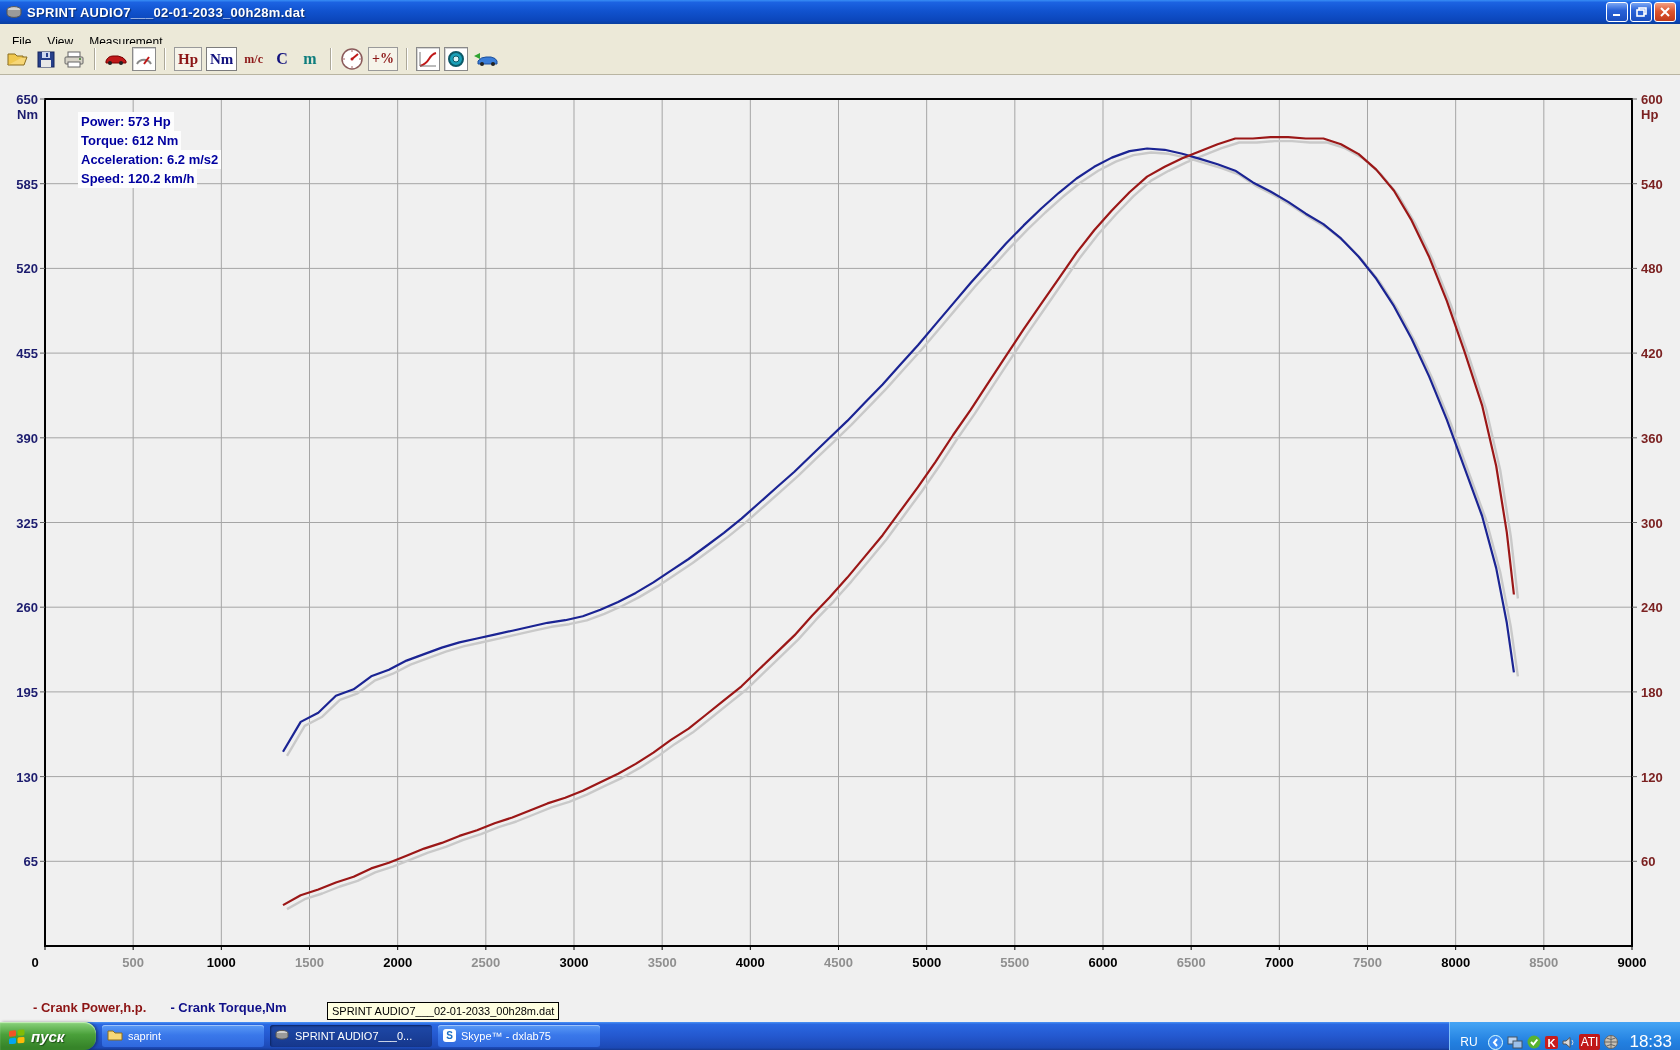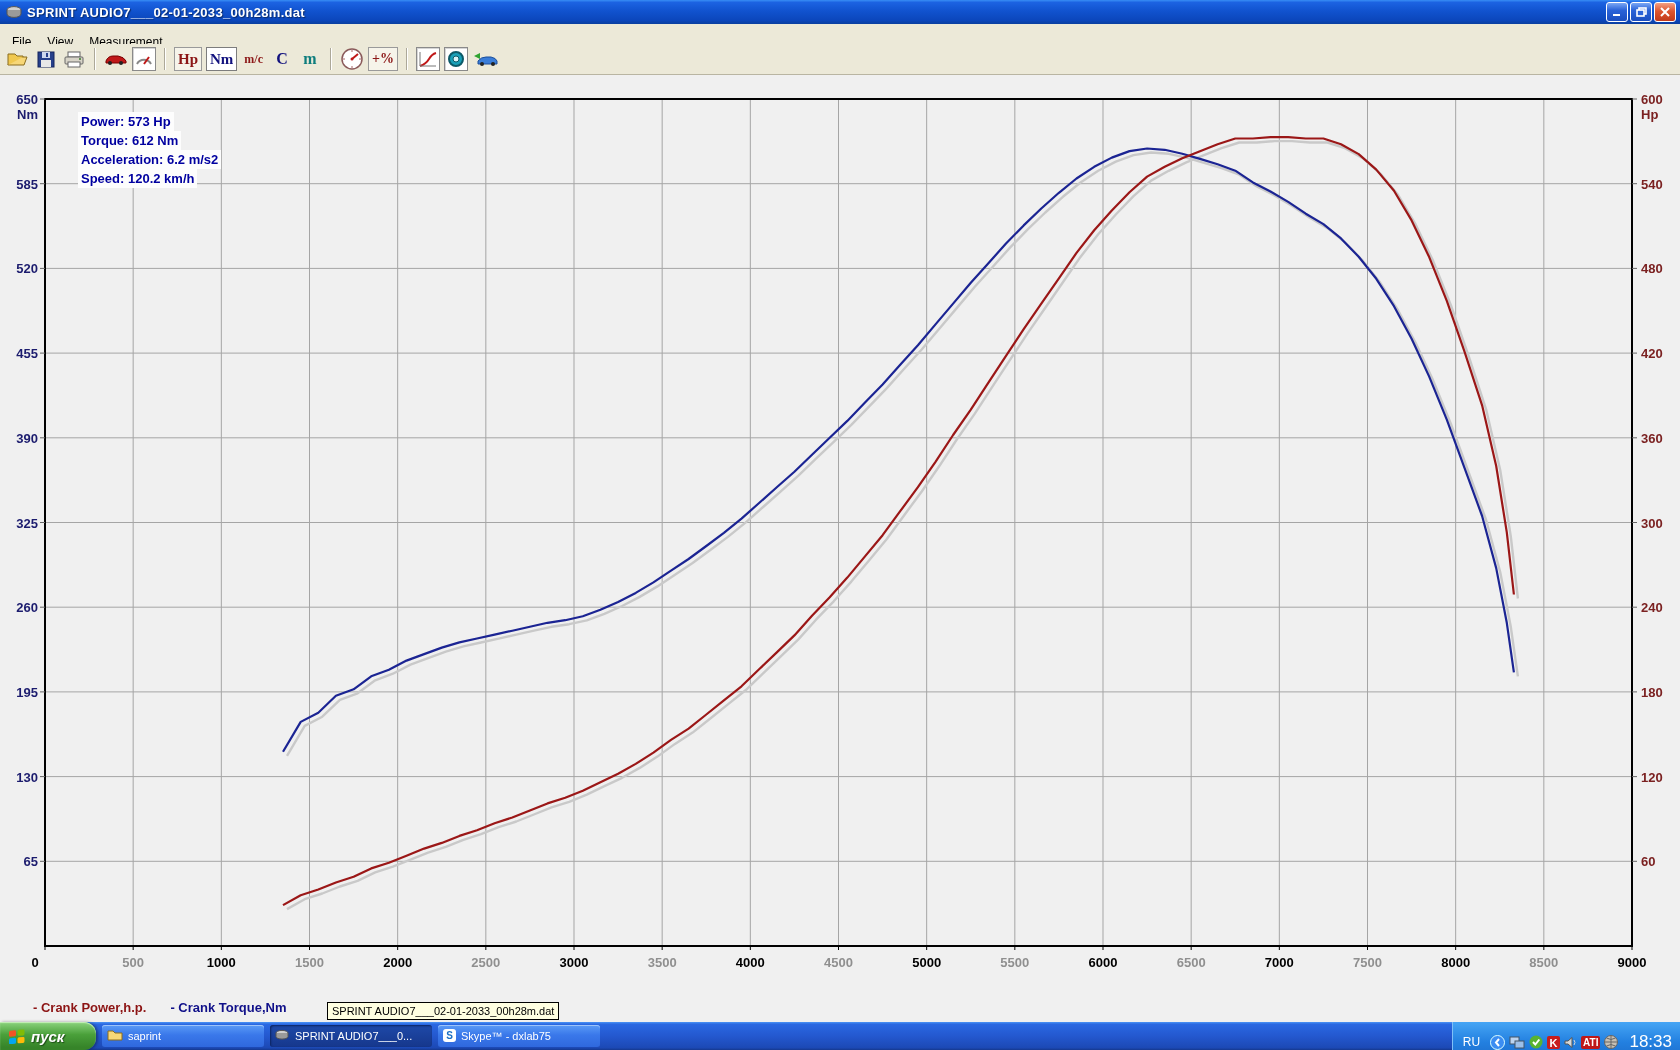--- a/index.html
+++ b/index.html
@@ -70,21 +70,21 @@
     background:linear-gradient(180deg,#5a9bf6,#3a78ea 45%,#2f68dd); box-shadow:inset 0 1px 0 #9cc3fa;
     color:#fff; font-size:11px; padding:0 5px; white-space:nowrap; overflow:hidden; }
   .task.active { background:linear-gradient(180deg,#1e49a8,#16378c); box-shadow:inset 1px 1px 2px #0c2460; }
   .task .ic { margin-right:5px; flex:0 0 auto; }
   #tray { position:absolute; right:0; top:0; height:40px; display:flex; align-items:center;
     background:linear-gradient(180deg,#45a5f5 0%,#2380e0 50%,#1b6ac8 100%);
     border-left:1px solid #7fc0f8; padding:0 8px 0 10px; }
   #tray .ru { color:#fff; font-size:12px; margin-right:8px; }
   #tray .clock { color:#fff; font-size:17px; margin-left:9px; }
   .trayic { margin:0 2px; display:flex; align-items:center; justify-content:center; }
-  .ati { background:#c01818; color:#fff; font-size:10px; font-weight:bold; border-radius:2px; padding:1px 2px; }
+  .ati { background:#c01818; color:#fff; font-size:12px; font-weight:normal; border-radius:2px; padding:1px 2px; }
 </style>
 </head>
 <body>
 
 <div id="titlebar">
   <span class="ticon">
     <svg width="17" height="15">
         <ellipse cx="8" cy="5" rx="7" ry="3.4" fill="#cfcfcf" stroke="#555"></ellipse>
         <path d="M1 5 v4 a7 3.4 0 0 0 14 0 v-4" fill="#9a9a9a" stroke="#555"></path>
       </svg>

